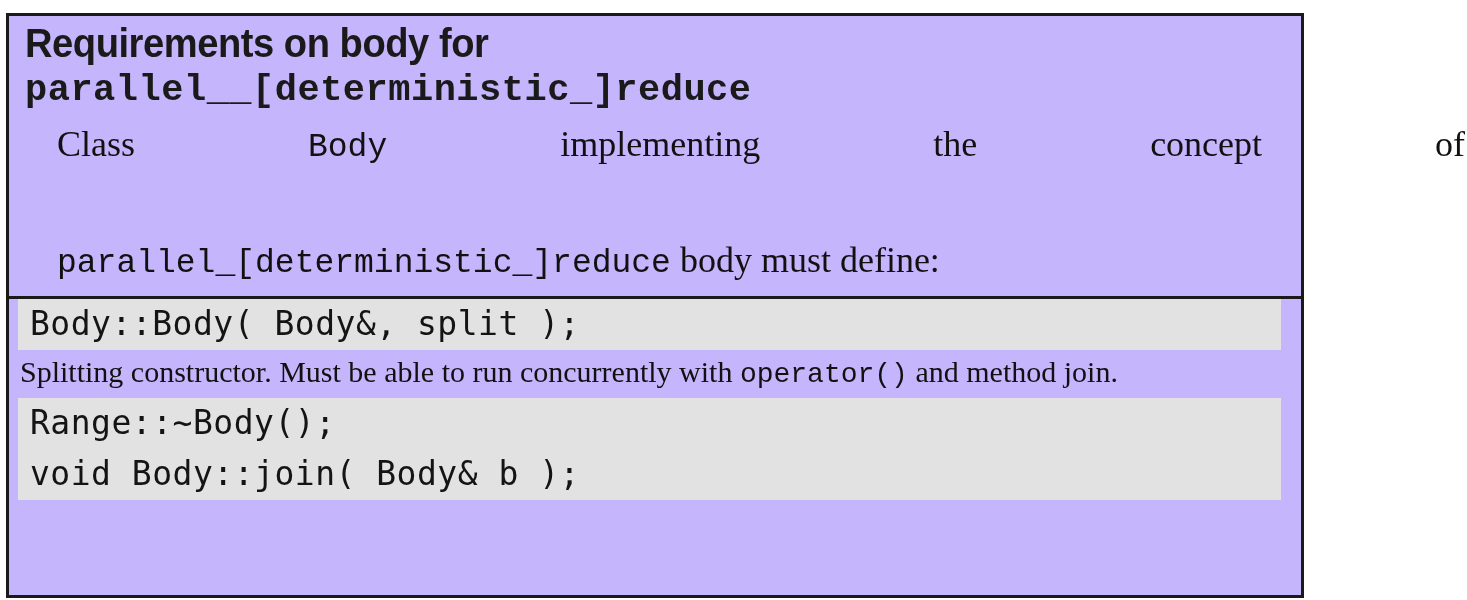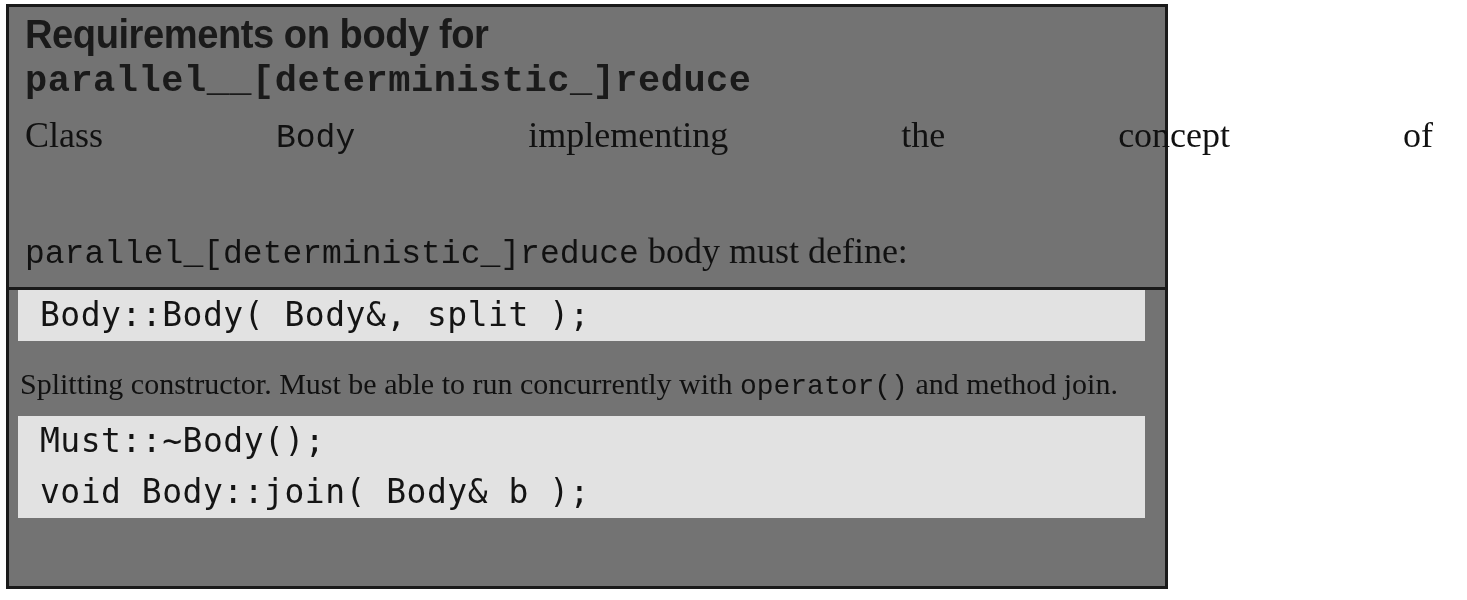--- a/index.html
+++ b/index.html
@@ -11,26 +11,26 @@
     width: 1467px;
     height: 600px;
     overflow: hidden;
     font-family: "Liberation Serif", "DejaVu Serif", serif;
     color: #111111;
   }
 
   .doc-figure {
     position: absolute;
     left: 6px;
-    top: 4px;
-    width: 1162px;
+    top: 13px;
+    width: 1298px;
     height: 585px;
     box-sizing: border-box;
     border: 3px solid #1a1a1a;
-    background: #737373;
+    background: #c4b5fd;
   }
 
   
   .header-block {
     box-sizing: border-box;
     padding: 2px 12px 4px 16px;
     border-bottom: 3px solid #1a1a1a;
   }
 
   .title-line1 {
@@ -58,20 +58,21 @@
 
   .intro-para {
     font-family: "Liberation Serif", "DejaVu Serif", serif;
     font-size: 36px;
     line-height: 56px;
     text-align: justify;
     text-align-last: left;
     color: #111111;
     margin-top: 2px;
     width: 1408px;
+    margin-left: 32px;
   }
   .intro-para .code-inline {
     font-family: "Liberation Mono", "DejaVu Sans Mono", monospace;
     font-size: 33px;
     letter-spacing: 0px;
     white-space: nowrap;
   }
   .intro-para .force-justify {
     display: inline-block;
     width: 100%;
@@ -80,35 +81,35 @@
   }
 
   
   .rows-block {
     padding: 0;
   }
 
   .sig-row {
     background: #e2e2e2;
     margin: 0 20px 0 9px;
-    padding: 1px 0 3px 22px;
+    padding: 1px 0 3px 12px;
     font-family: "DejaVu Sans Mono", "Liberation Mono", monospace;
     font-size: 33px;
     line-height: 47px;
     letter-spacing: 0.5px;
     white-space: pre;
     color: #141414;
   }
 
   .desc-row {
-    margin: 16px 14px 0 9px;
+    margin: 0 14px 0 9px;
     padding: 0 0 2px 2px;
     font-family: "Liberation Serif", "DejaVu Serif", serif;
     font-size: 30px;
-    line-height: 54px;
+    line-height: 43px;
     white-space: nowrap;
     color: #111111;
   }
   .desc-row .code-inline {
     font-family: "Liberation Mono", "DejaVu Sans Mono", monospace;
     font-size: 28px;
   }
 </style>
 </head>
 <body>
@@ -133,20 +134,20 @@
       <span>body must define:</span>
     </div>
 
   </div>
 
   <div class="rows-block">
 
     <div class="sig-row">Body::Body( Body&amp;, split );</div>
     <div class="desc-row"><span>Splitting constructor. Must be able to run concurrently with </span><span class="code-inline">operator()</span><span> and method join.</span></div>
 
-    <div class="sig-row">Must::~Body();</div>
+    <div class="sig-row">Range::~Body();</div>
 
 
     <div class="sig-row">void Body::join( Body&amp; b );</div>
 
   </div>
 
 </div>
 
 </body></html>

